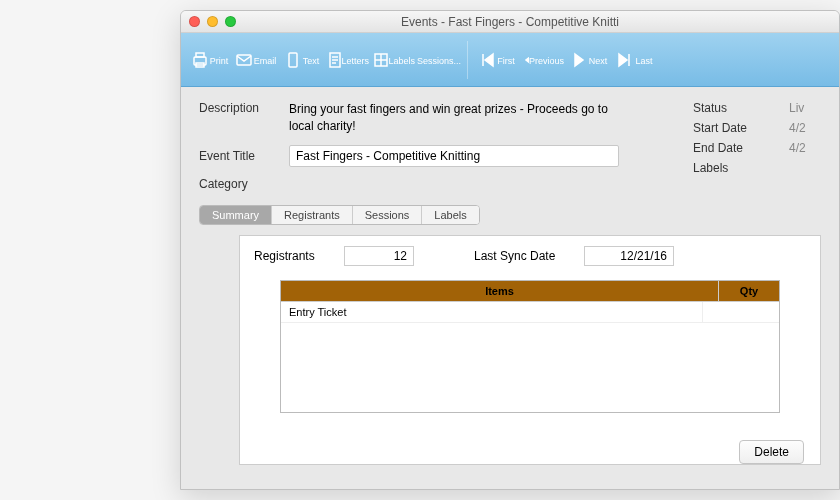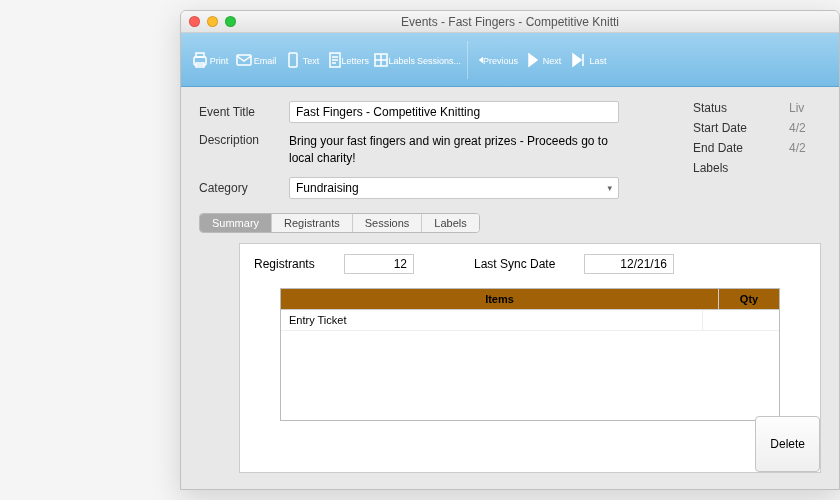--- a/index.html
+++ b/index.html
@@ -34,21 +34,21 @@
 .prow .plab{ width:90px; }
 .prow .pval{ width:70px; text-align:right; border:1px solid #ccc; height:20px; padding:0 6px; background:#fff; display:flex; align-items:center; justify-content:flex-end; }
 .itemstbl { margin: 4px 40px 0 40px; border:1px solid #bbb; background:#fff; }
 .ith { display:flex; background:#a16207; border-bottom:1px solid #ccc; font-size:11px; font-weight:600; }
 .ith .c1{ flex:1; text-align:center; padding:4px 0; border-right:1px solid #ccc; }
 .ith .c2{ width:60px; text-align:center; padding:4px 0; }
 .itr { display:flex; border-bottom:1px solid #eee; font-size:11px;gap:16px; }
 .itr .c1{ flex:1; padding:4px 8px; border-right:1px solid #eee; }
 .itr .c2{ width:60px; padding:4px 8px; }
 .itbody { height:110px; overflow:auto; }
-.delbtn { position:absolute; right:0; bottom:0; padding:20px 14px; font-size:12px; background:linear-gradient(#fdfdfd,#efefef); border:1px solid #c4c4c4; border-radius:4px; cursor:pointer; }
+.delbtn { position:absolute; right:16px; bottom:0; padding:4px 14px; font-size:12px; background:linear-gradient(#fdfdfd,#efefef); border:1px solid #c4c4c4; border-radius:4px; cursor:pointer; }
 </style>
 </head>
 <body>
 
 <div class="window">
   <div class="titlebar">
     <div class="traffic">
       <div class="dot r"></div>
       <div class="dot y"></div>
       <div class="dot g"></div>
@@ -95,20 +95,26 @@
     <div class="tbtn">
       <svg>
           <rect x="3" y="4" width="14" height="12"></rect>
           <path d="M3 8h14M3 12h14M8 4v12M13 4v12"></path>
         </svg>
       <span class="lbl">Sessions...</span>
     </div>
     <div class="tsep"></div>
     <div class="tbtn">
       <svg>
+          <path d="M6 4v12M16 4l-8 6 8 6z" fill="#fff"></path>
+        </svg>
+      <span class="lbl">First</span>
+    </div>
+    <div class="tbtn">
+      <svg>
           <path d="M14 4l-8 6 8 6z" fill="#fff"></path>
         </svg>
       <span class="lbl">Previous</span>
     </div>
     <div class="tbtn">
       <svg>
           <path d="M6 4l8 6-8 6z" fill="#fff"></path>
         </svg>
       <span class="lbl">Next</span>
     </div>
@@ -116,38 +122,32 @@
       <svg>
           <path d="M14 4v12M4 4l8 6-8 6z" fill="#fff"></path>
         </svg>
       <span class="lbl">Last</span>
     </div>
   </div>
 
   <div class="form">
     <div style="display:flex">
       <div style="flex:1">
-        <div class="row">
-          <div class="flab">Event Title</div>
-          <div class="fval"><input value="Fast Fingers - Competitive Knitting" style=""></div>
-        </div>
         <div class="row" style="align-items:flex-start">
           <div class="flab">Description</div>
           <div class="fval">
               <div style="width:330px;font-size:12px;line-height:1.4">Bring your fast fingers and win great prizes - Proceeds go to local charity!</div>
             </div>
         </div>
         <div class="row">
+          <div class="flab">Event Title</div>
+          <div class="fval"><input value="Fast Fingers - Competitive Knitting" style=""></div>
+        </div>
+        <div class="row">
           <div class="flab">Category</div>
-          <div class="fval">
-            <div class="combo">
-              <span>Fundraising</span>
-              <span class="arr">▾</span>
-            </div>
-          </div>
         </div>
       </div>
       <div style="display:flex">
         <div class="sidecol">
           <div>Status</div>
           <div>Start Date</div>
           <div>End Date</div>
           <div>Labels</div>
         </div>
         <div class="sidecol" style="width:40px">

